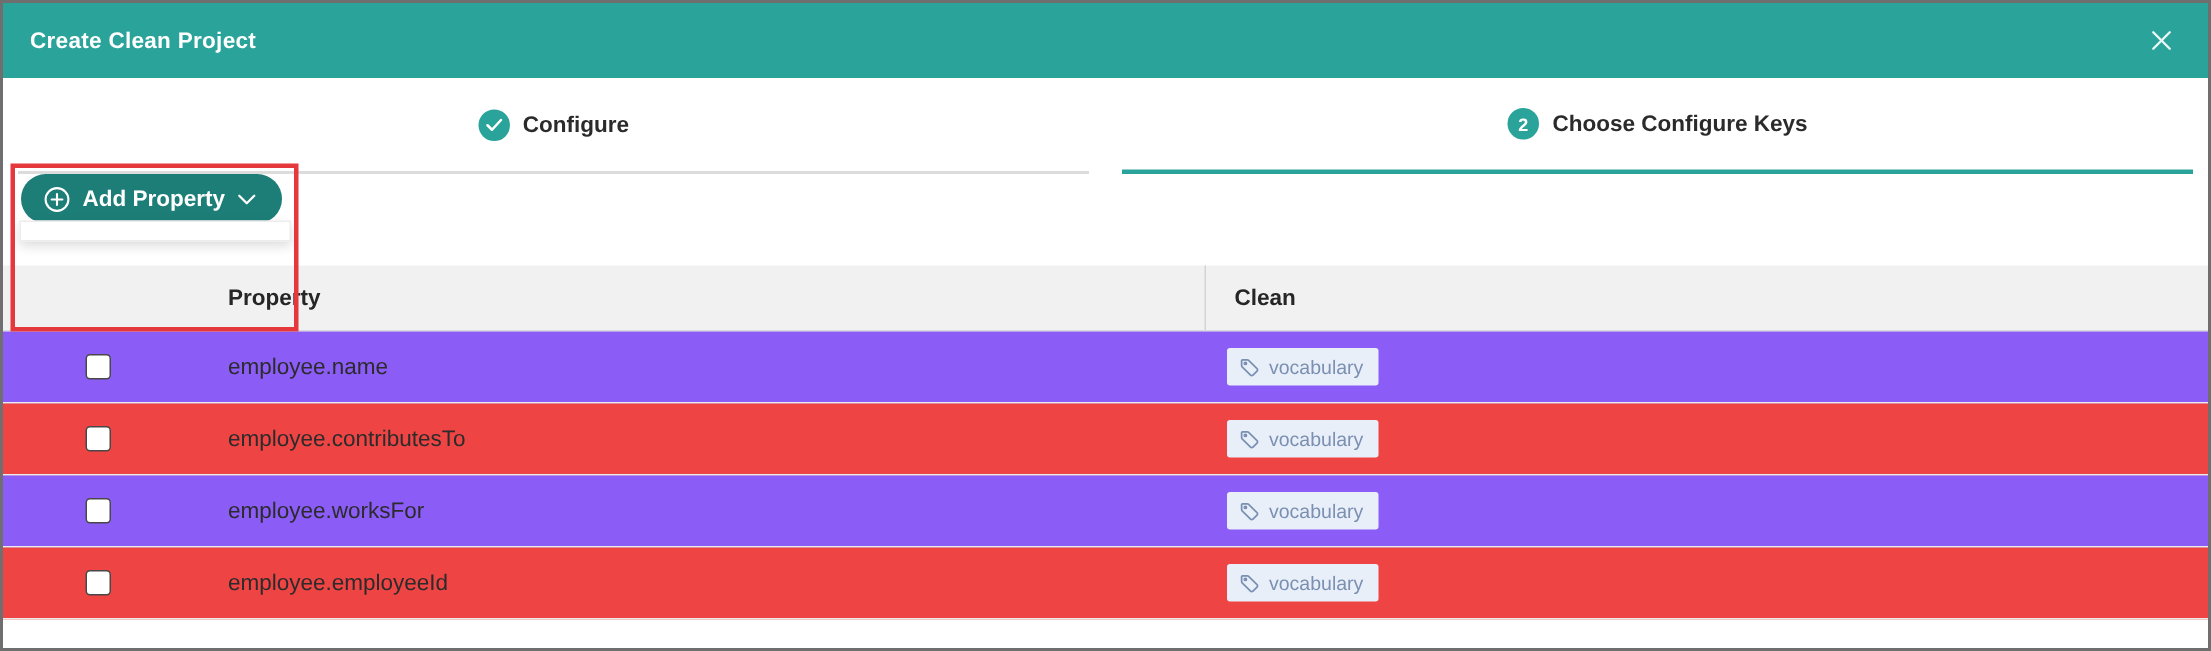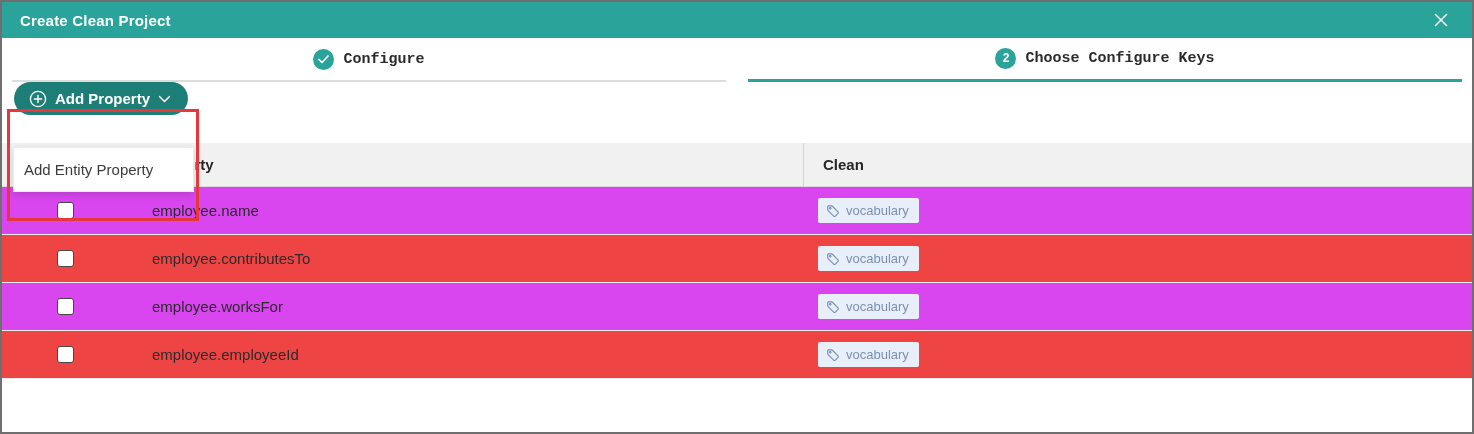--- a/index.html
+++ b/index.html
@@ -10,21 +10,21 @@
     position: relative;
     width: 1474px;
     height: 434px;
     border: 2px solid #6f6f6f;
     background: #fff;
     overflow: hidden;
   }
 
   
   .titlebar {
-    height: 36px;
+    height: 50px;
     background: var(--accent, #2aa39b);
     display: flex;
     align-items: center;
     justify-content: space-between;
     padding: 0 20px 0 18px;
   }
   .titlebar-title {
     color: #fff;
     font-size: 15px;
     font-weight: 700;
@@ -33,25 +33,24 @@
   .close-btn {
     width: 22px; height: 22px;
     display: flex; align-items: center; justify-content: center;
     cursor: pointer;
   }
   .close-btn svg { stroke: #eaf6f5; }
 
   
   .steps {
     display: flex;
-    height: 44px;
+    height: 64px;
     padding: 0 10px;
     gap: 22px;
     background: #fff;
-    font-family: Liberation Mono, monospace;
   }
   .step {
     flex: 1;
     display: flex;
     align-items: center;
     justify-content: center;
     gap: 9px;
     font-size: 15px;
     font-weight: 600;
     border-bottom: 2px solid #dcdcdc;
@@ -145,21 +144,21 @@
     color: #262626;
   }
   .t-head .cell { display: flex; align-items: center; }
   .t-head .cell-property { padding-left: 150px; }
   .t-head .cell-type { padding-left: 19px; border-left: 1px solid #d4d4d4; }
 
   .t-body-row {
     height: 48px;
     border-bottom: 1px solid #ececec;
     font-size: 15px;
-    background: #d946ef;
+    background: #8b5cf6;
   }
   .t-body-row.alt { background: #ef4444; }
   .t-body-row .cell { display: flex; align-items: center; }
   .t-body-row .cell-property { padding-left: 55px; }
   .checkbox {
     width: 17px; height: 17px;
     border: 1.5px solid #484848;
     border-radius: 3px;
     background: #fff;
     flex: 0 0 auto;
@@ -302,18 +301,17 @@
               <circle cx="7.3" cy="7.3" r="1.2"></circle>
             </svg>
           </span>
           <span>vocabulary</span>
         </span>
       </div>
     </div>
   </div>
 
   <div class="dropdown-menu">
-    <div class="dropdown-item">Add Entity Property</div>
   </div>
 
   <div class="annotation-box"></div>
 
 </div>
 
 </body></html>

